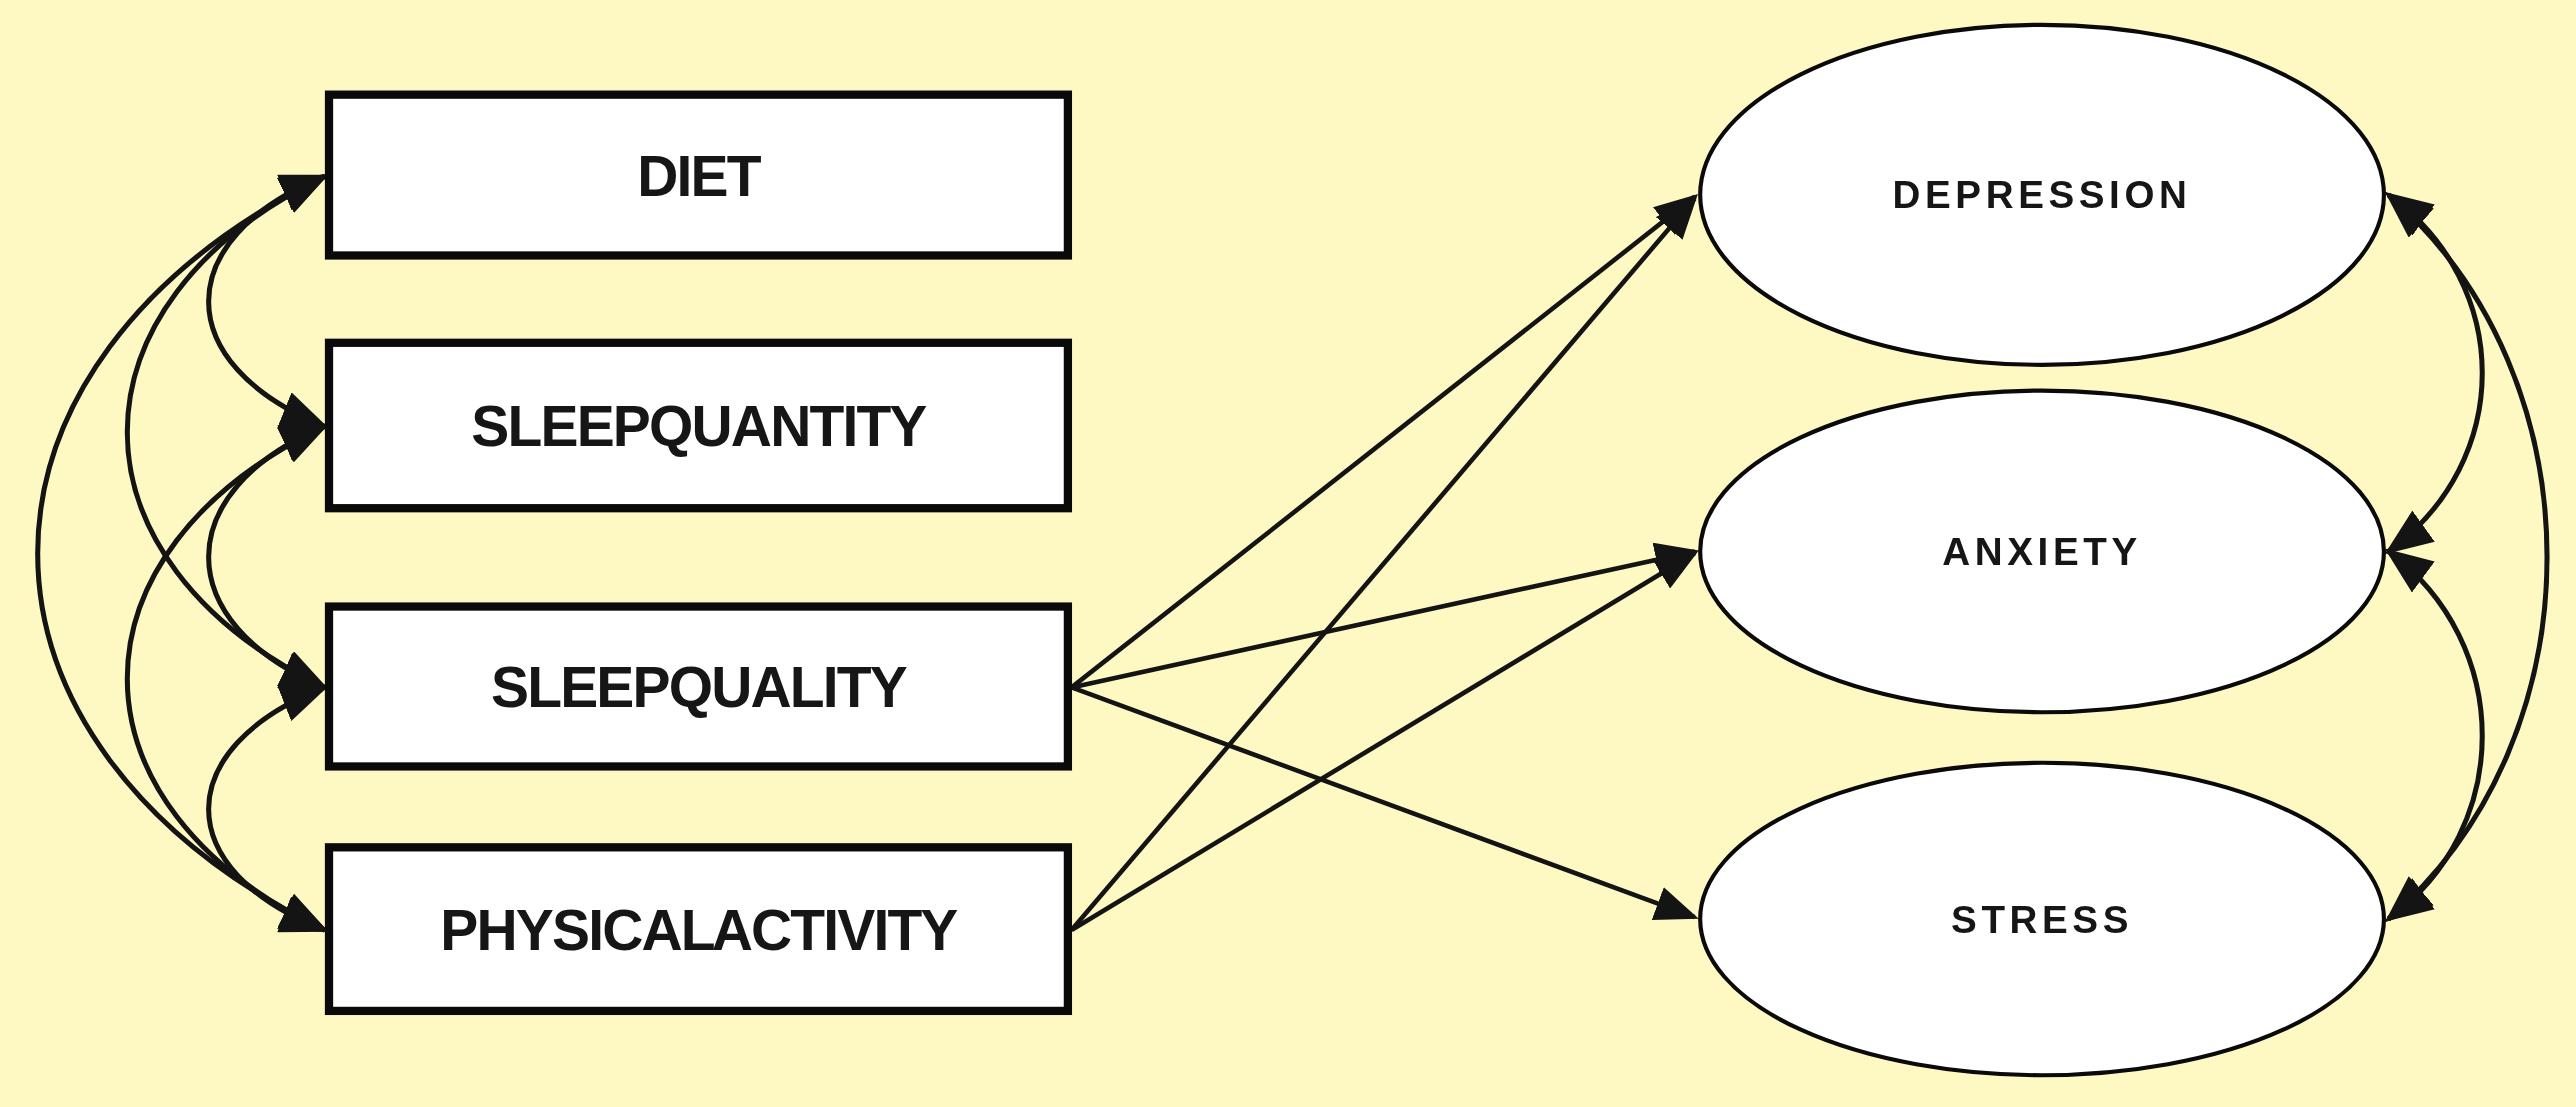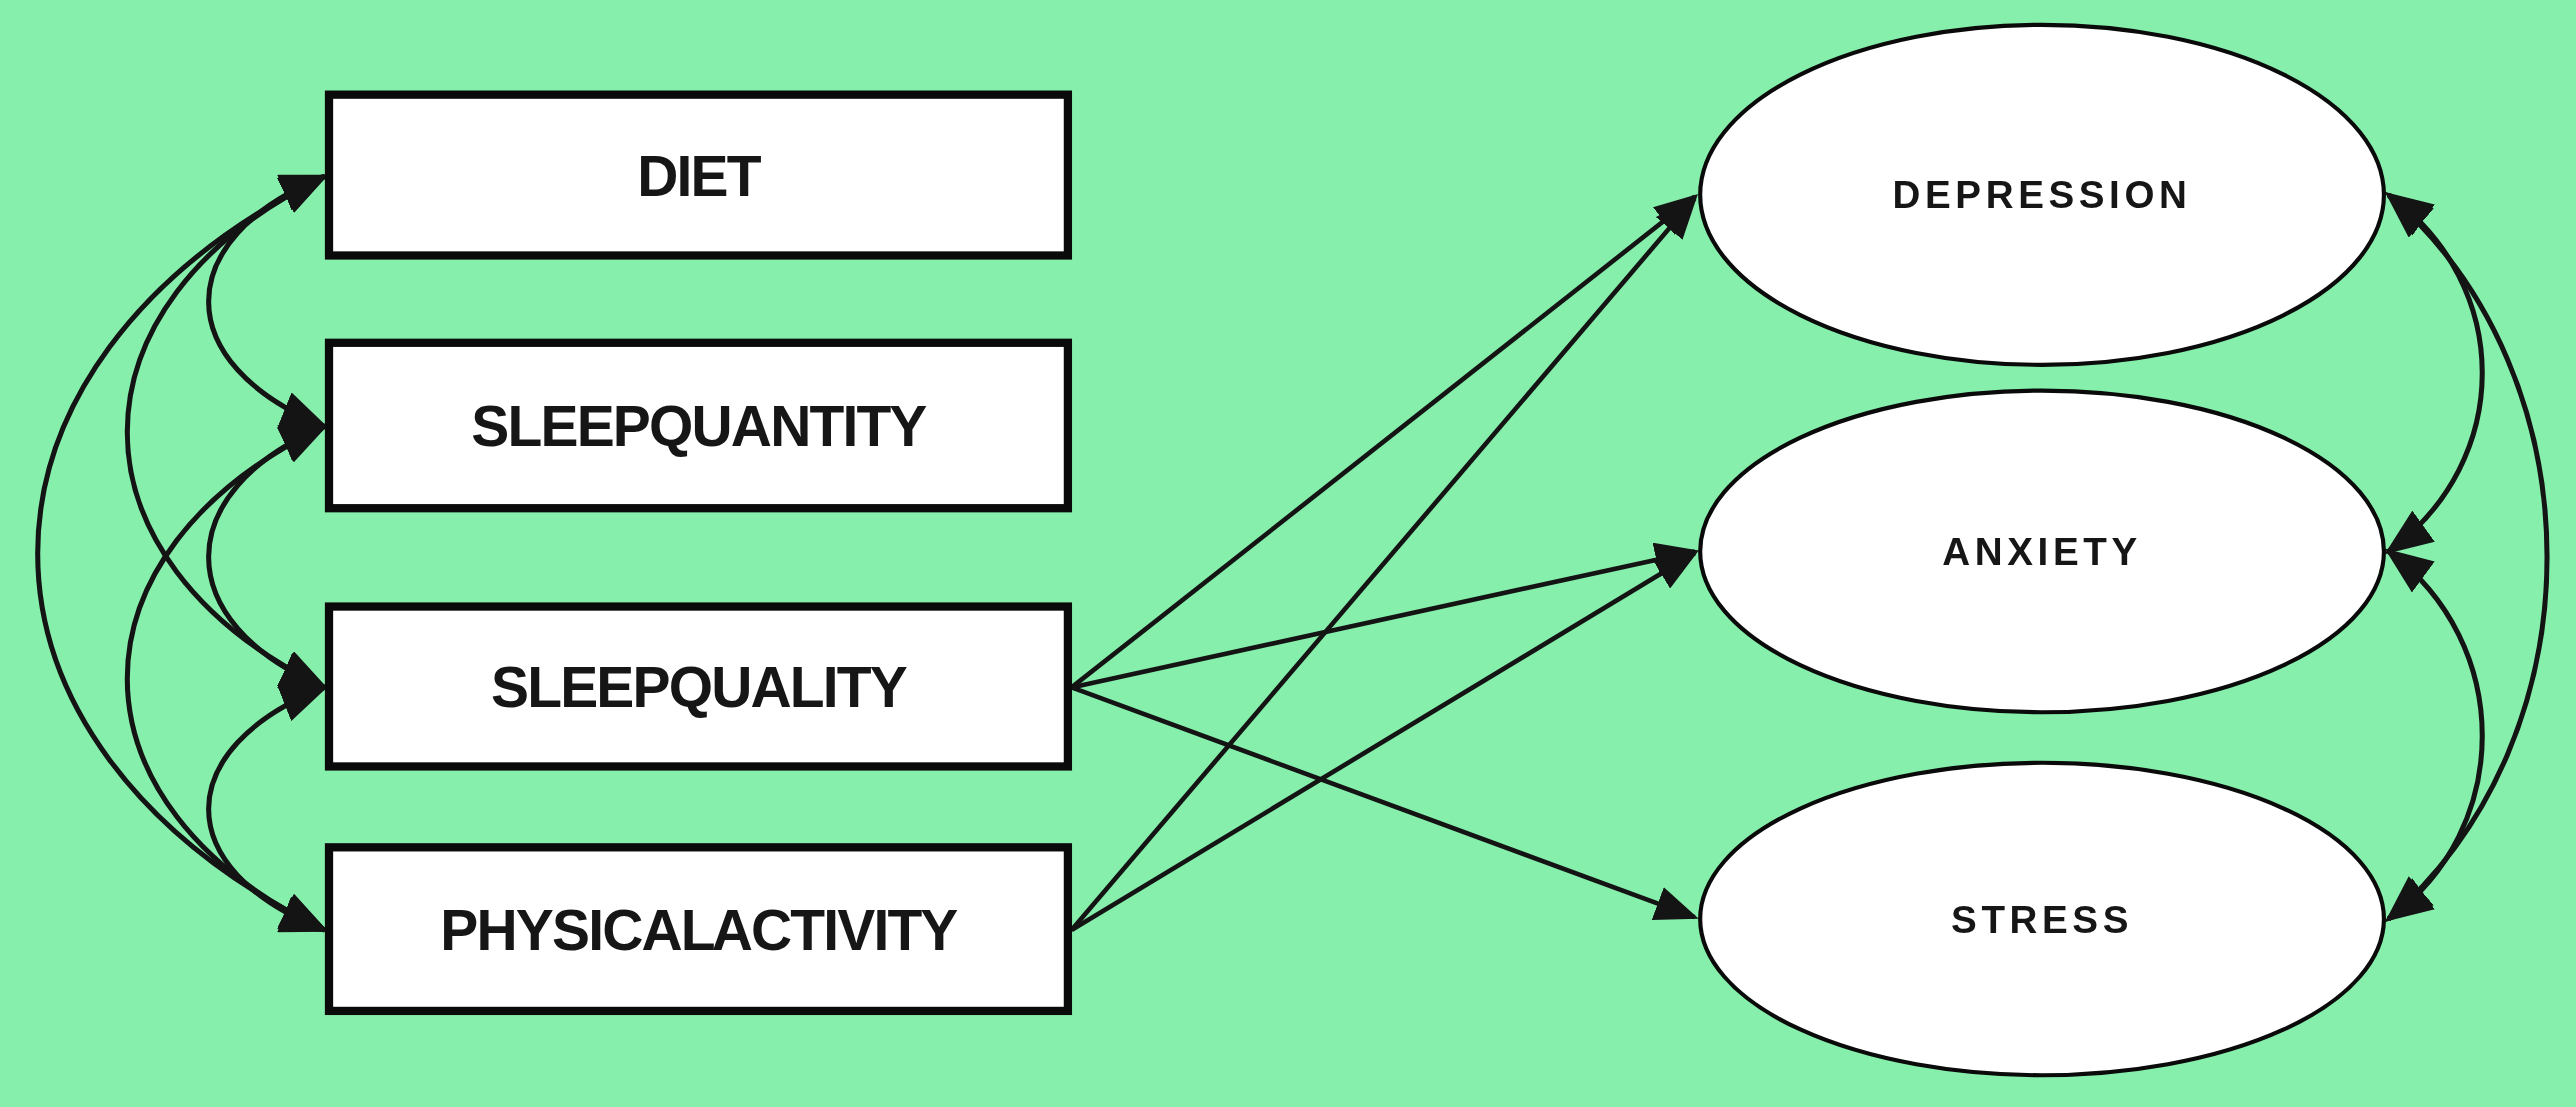--- a/index.html
+++ b/index.html
@@ -4,21 +4,21 @@
 <style>
   html, body {
     margin: 0;
     padding: 0;
     background: #ffffff;
   }
   .diagram-wrap {
     width: 100%;
     max-width: 2576px;
     margin: 0 auto;
-    background: #86efac;
+    background: #fef9c3;
   }
   svg { display: block; width: 100%; height: auto; }
   .box {
     fill: #ffffff;
     stroke: #0a0a0a;
     stroke-width: 9;
   }
   .latent {
     fill: #ffffff;
     stroke: #0a0a0a;

